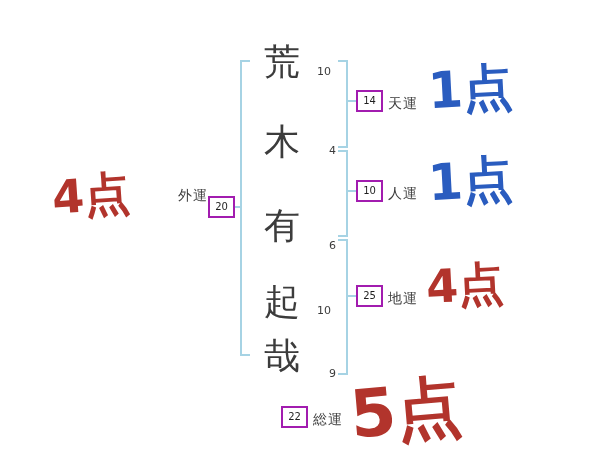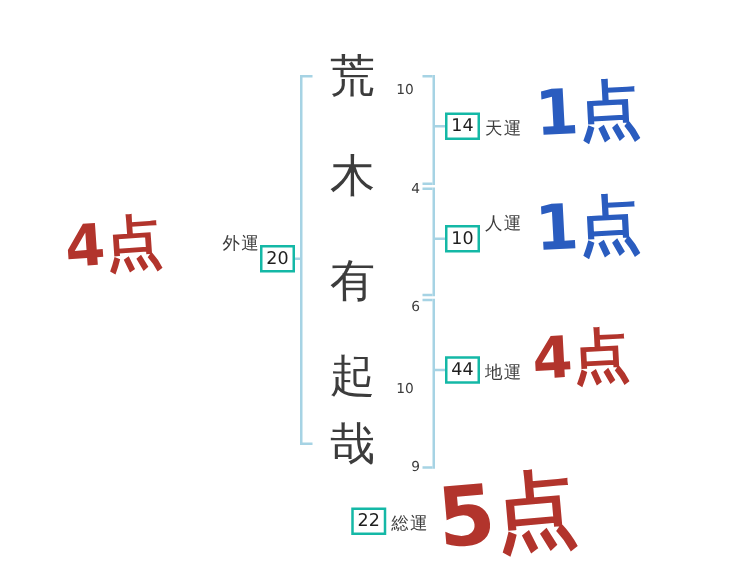--- a/index.html
+++ b/index.html
@@ -40,26 +40,26 @@
     position: absolute;
     height: 2px;
     background: var(--bracket);
   }
   .numbox {
     position: absolute;
     box-sizing: border-box;
     min-width: 27px;
     height: 22px;
     padding: 0 3px;
-    border: 2px solid #14b8a6;
+    border: 2px solid #a21caf;
     background: #ffffff;
     display: flex;
     align-items: center;
     justify-content: center;
-    font-size: 14px;
+    font-size: 10px;
     color: #1f1f1f;
     line-height: 1;
   }
   .flabel {
     position: absolute;
     font-size: 14px;
     color: var(--ink);
     letter-spacing: 1px;
     line-height: 1;
   }
@@ -106,23 +106,23 @@
 
   <div class="vline" style="left:346px;top:239px;height:136px"></div>
   <div class="hline" style="left:338px;top:239px;width:8px"></div>
   <div class="hline" style="left:338px;top:373px;width:8px"></div>
   <div class="hline" style="left:348px;top:295px;width:8px"></div>
 
   <div class="numbox" style="left:356px;top:90px">14</div>
   <div class="flabel" style="left:388px;top:96px">天運</div>
 
   <div class="numbox" style="left:356px;top:180px">10</div>
-  <div class="flabel" style="left:388px;top:172px">人運</div>
+  <div class="flabel" style="left:388px;top:186px">人運</div>
 
-  <div class="numbox" style="left:356px;top:285px">44</div>
+  <div class="numbox" style="left:356px;top:285px">25</div>
   <div class="flabel" style="left:388px;top:291px">地運</div>
 
   <div class="numbox" style="left:281px;top:406px">22</div>
   <div class="flabel" style="left:313px;top:412px">総運</div>
 
   <div class="flabel" style="left:178px;top:188px">外運</div>
   <div class="numbox" style="left:208px;top:196px">20</div>
 
   <div class="score red" style="left:52px;top:172px;font-size:46px;transform:rotate(-4deg)">4点</div>
   <div class="score blue" style="left:428px;top:64px;font-size:50px;transform:rotate(-3deg)">1点</div>

